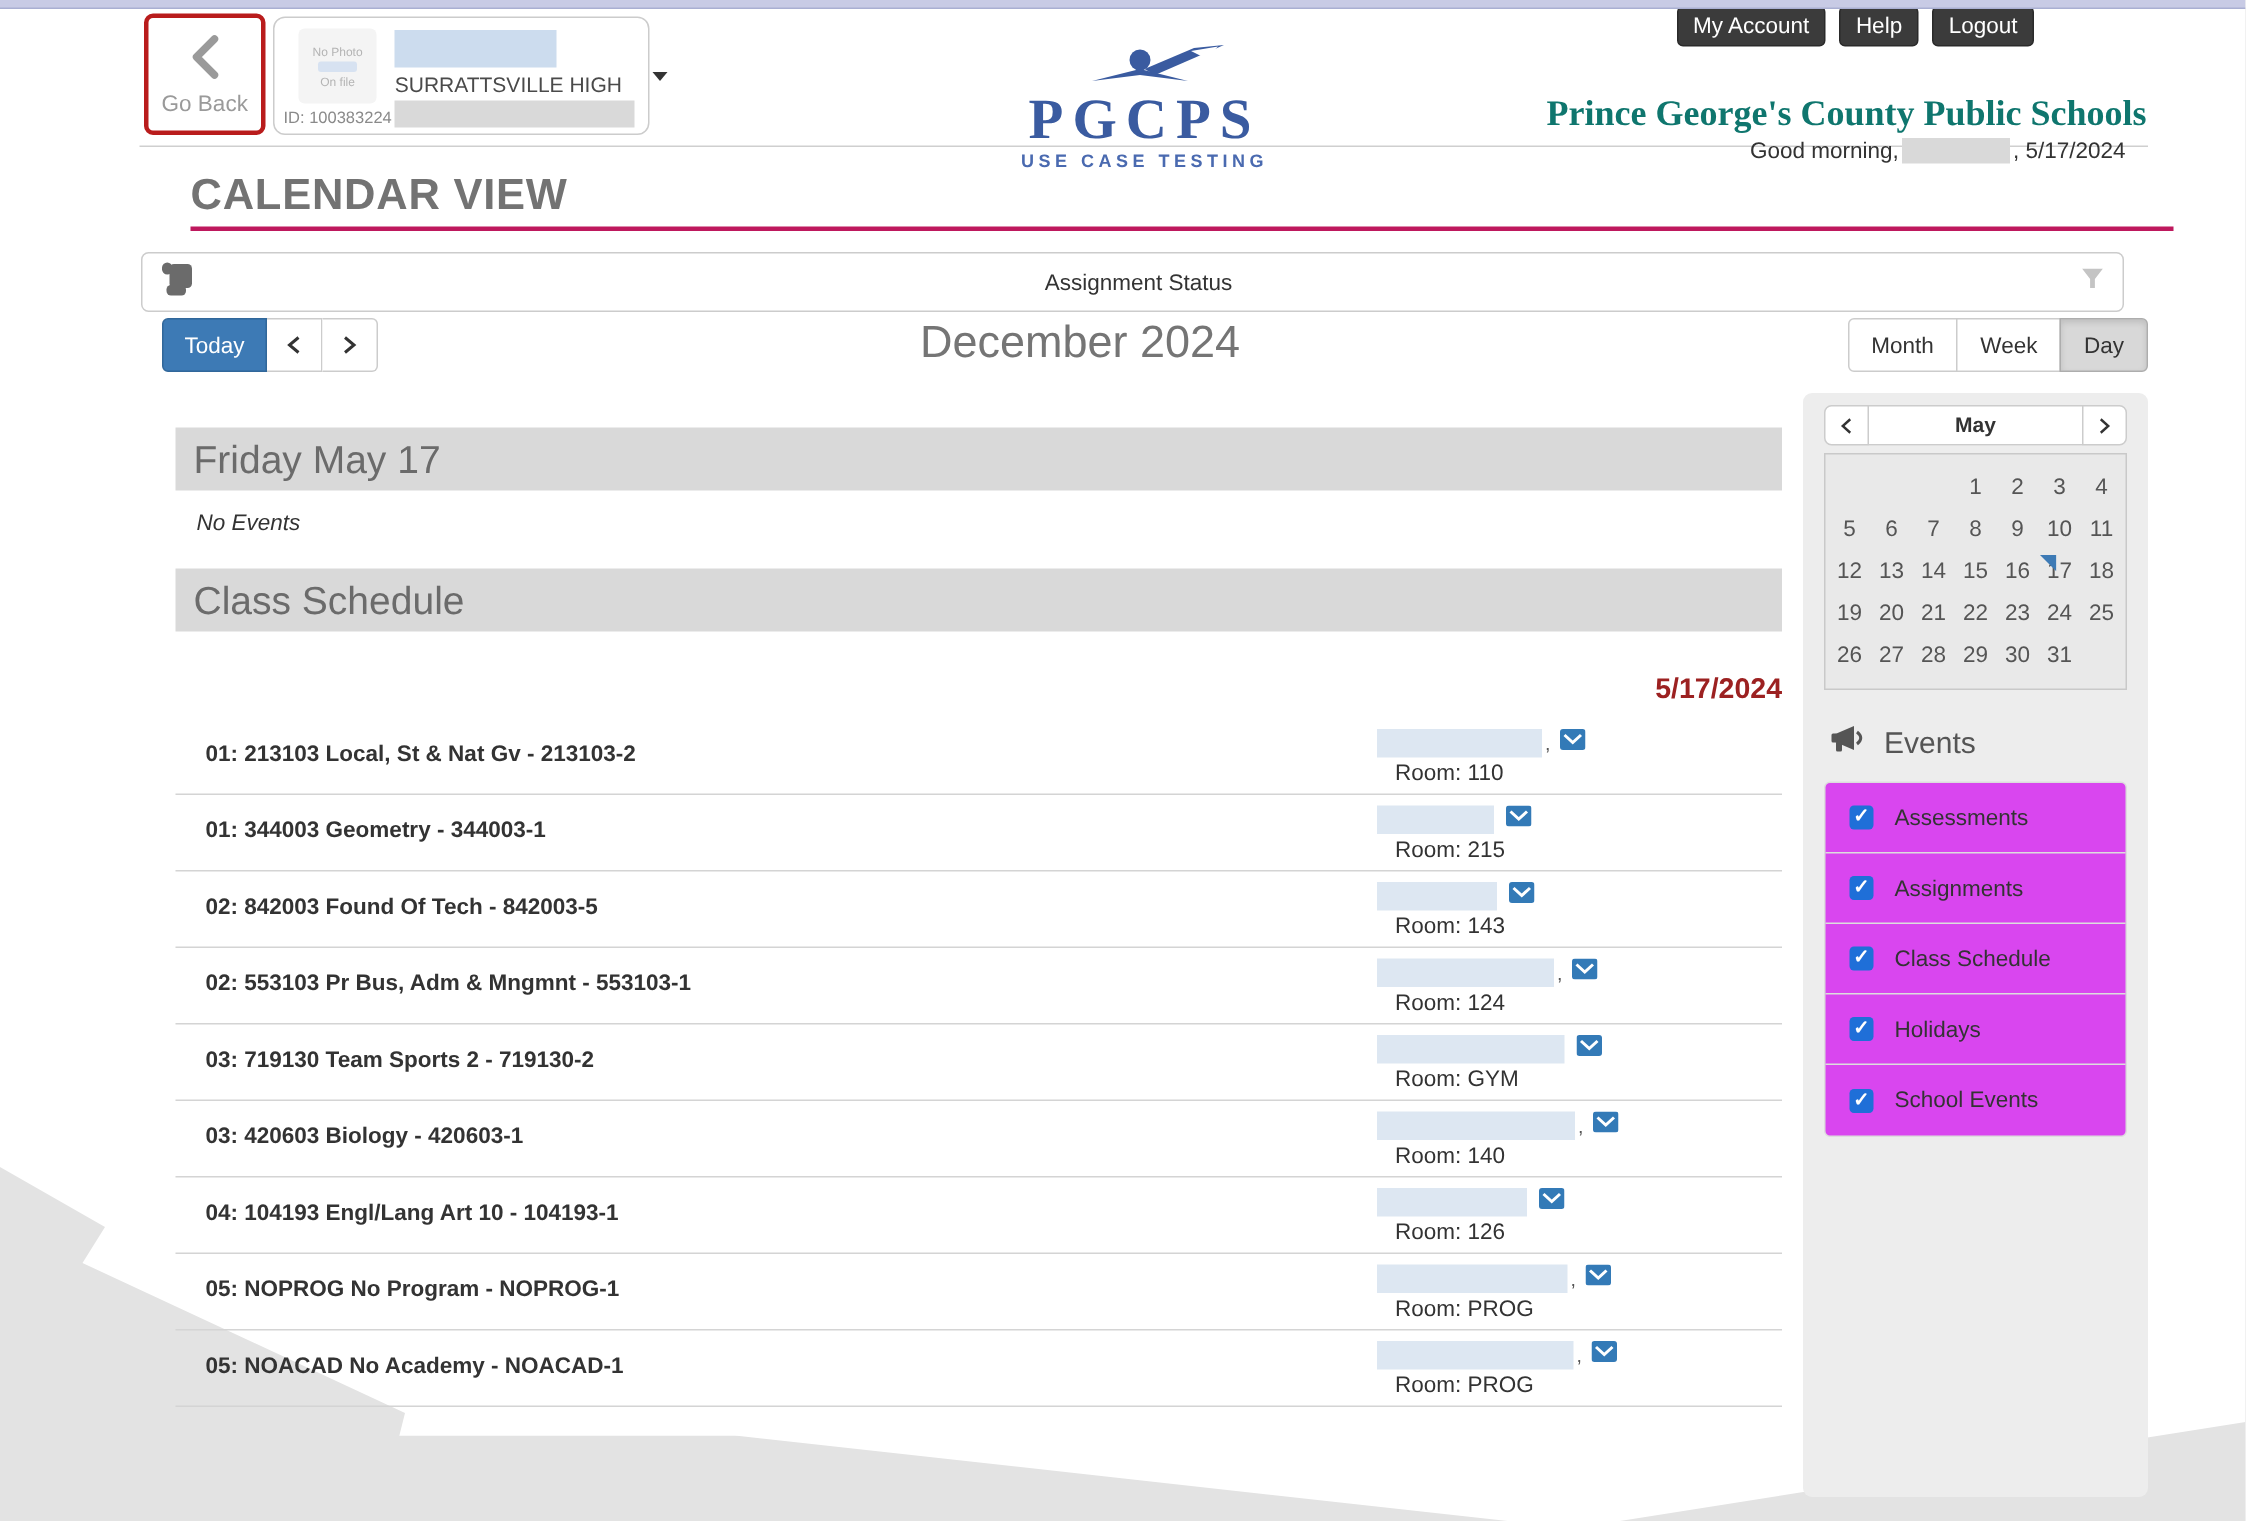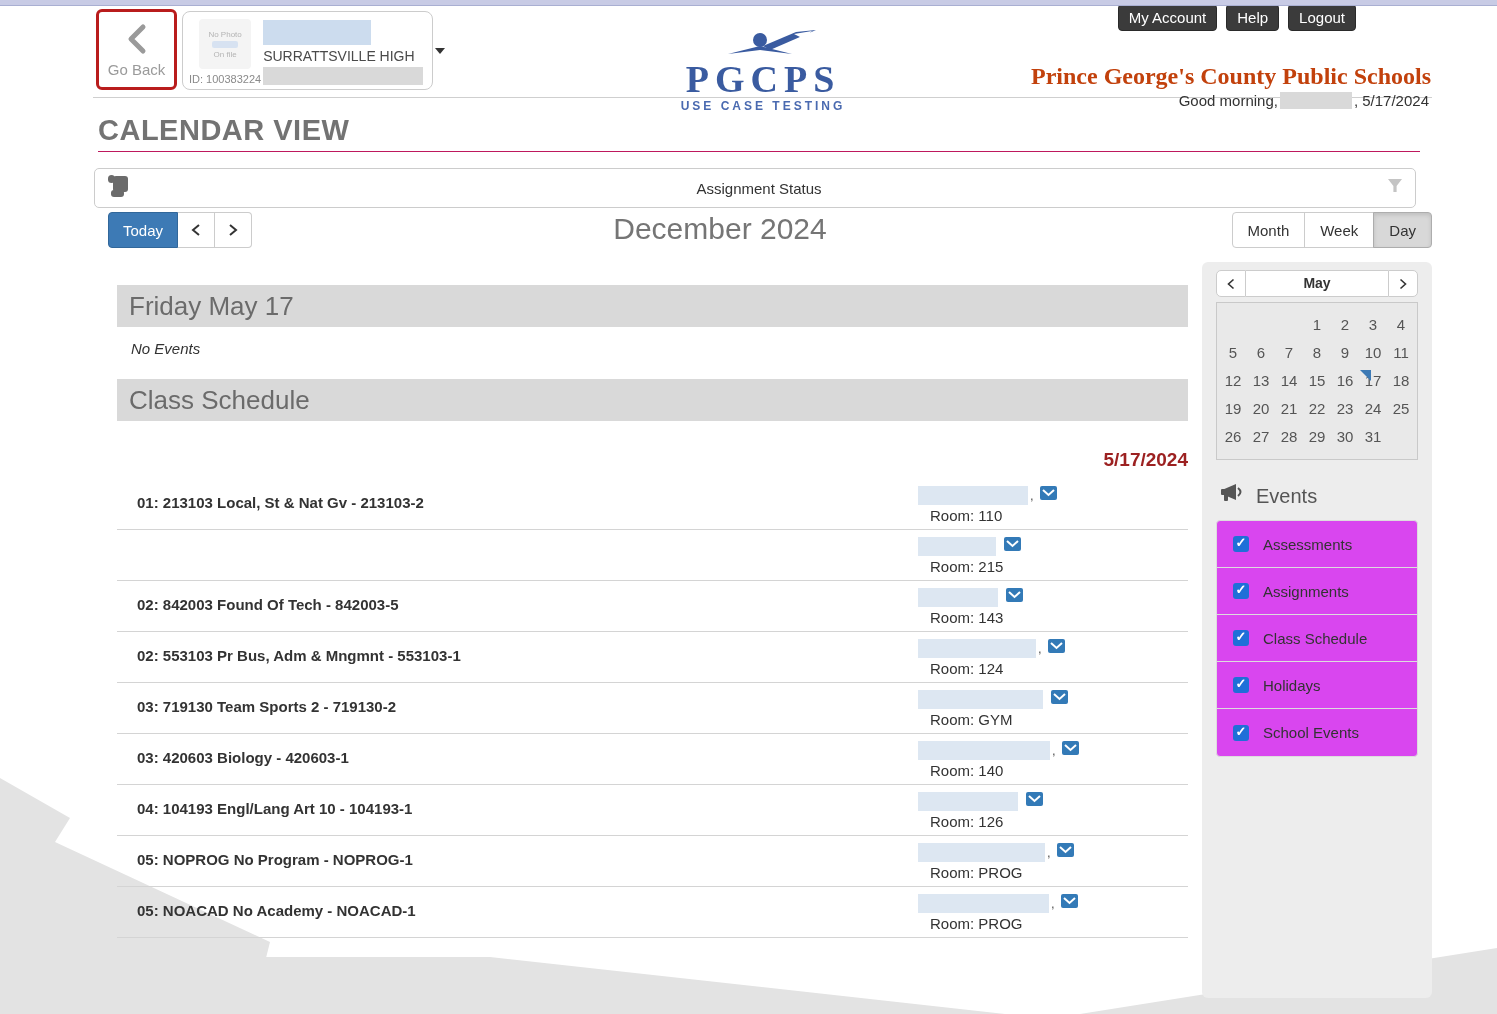--- a/index.html
+++ b/index.html
@@ -43,28 +43,28 @@
   .caret-down { width:0; height:0; border-left:5px solid transparent; border-right:5px solid transparent;
     border-top:6px solid #333; align-self:center; margin:0 4px; }
   .logo { position:absolute; left:570px; top:24px; width:200px; text-align:center; }
   .logo-text { font-family:"Liberation Serif", serif; font-weight:bold; font-size:38px;
     color:#3a5ba0; letter-spacing:6px; line-height:34px; }
   .logo-sub { font-size:12px; font-weight:bold; color:#4a6ab0; letter-spacing:3px; margin-top:3px; }
   .top-nav { position:absolute; right:76px; top:-2px; display:flex; gap:9px; }
   .top-nav button { background:#3b3b3b; color:#fff; border:1px solid #2a2a2a; border-radius:4px;
     font-size:15px; padding:4px 10px; cursor:pointer; font-family:"Liberation Sans",sans-serif; }
   .district { position:absolute; right:1px; top:57px; font-family:"Liberation Serif", serif;
-    font-weight:bold; font-size:24px; color:#c2410c; white-space:nowrap;margin-left:10px; }
-  .greeting { position:absolute; right:3px; top:86px; font-size:15px; color:#333;
+    font-weight:bold; font-size:24px; color:#0f766e; white-space:nowrap;margin-left:10px; }
+  .greeting { position:absolute; right:15px; top:86px; font-size:15px; color:#333;
     display:flex; align-items:center; white-space:pre; }
   .greet-redact { width:72px; height:17px; background:#d9d9d9; margin:0 2px; }
 
   
-  .page-title-wrap { position:absolute; left:98px; top:114px; width:1322px;
-    border-bottom:1px solid #be185d; padding-bottom:4px; z-index:3; }
+  .page-title-wrap { position:absolute; left:127px; top:114px; width:1322px;
+    border-bottom:3px solid #be185d; padding-bottom:4px; z-index:3; }
   .page-title-wrap h1 { font-size:29px; color:#737373; letter-spacing:.5px; }
 
   
   .assignment-bar { position:absolute; left:94px; top:168px; width:1322px; height:40px;
     background:#fff; border:1px solid #ccc; border-radius:5px; z-index:3;
     display:flex; align-items:center; padding:0 12px; cursor:pointer; }
   .assignment-label { flex:1; text-align:center; font-size:15px; color:#333; }
 
   
   .controls { position:absolute; left:108px; top:212px; width:1324px; height:36px; z-index:3; }
@@ -248,20 +248,21 @@
           <span class="envelope"><svg width="17" height="14" viewBox="0 0 17 14">
                 <rect width="17" height="14" rx="2" fill="#337ab7"></rect>
                 <polyline points="3,4 8.5,9 14,4" fill="none" stroke="#fff" stroke-width="2"></polyline>
               </svg></span>
         </div>
         <div class="room-line"><span>Room:</span> <b>110</b></div>
       </div>
     </div>
 
     <div class="class-row">
+      <div class="class-title">01: 344003 Geometry - 344003-1</div>
       <div class="class-right">
         <div class="teacher-line">
           <span class="teacher-redact" style="width:78px"></span>
           <span class="teacher-sep"></span>
           <span class="envelope"><svg width="17" height="14" viewBox="0 0 17 14">
                 <rect width="17" height="14" rx="2" fill="#337ab7"></rect>
                 <polyline points="3,4 8.5,9 14,4" fill="none" stroke="#fff" stroke-width="2"></polyline>
               </svg></span>
         </div>
         <div class="room-line"><span>Room:</span> <b>215</b></div>

